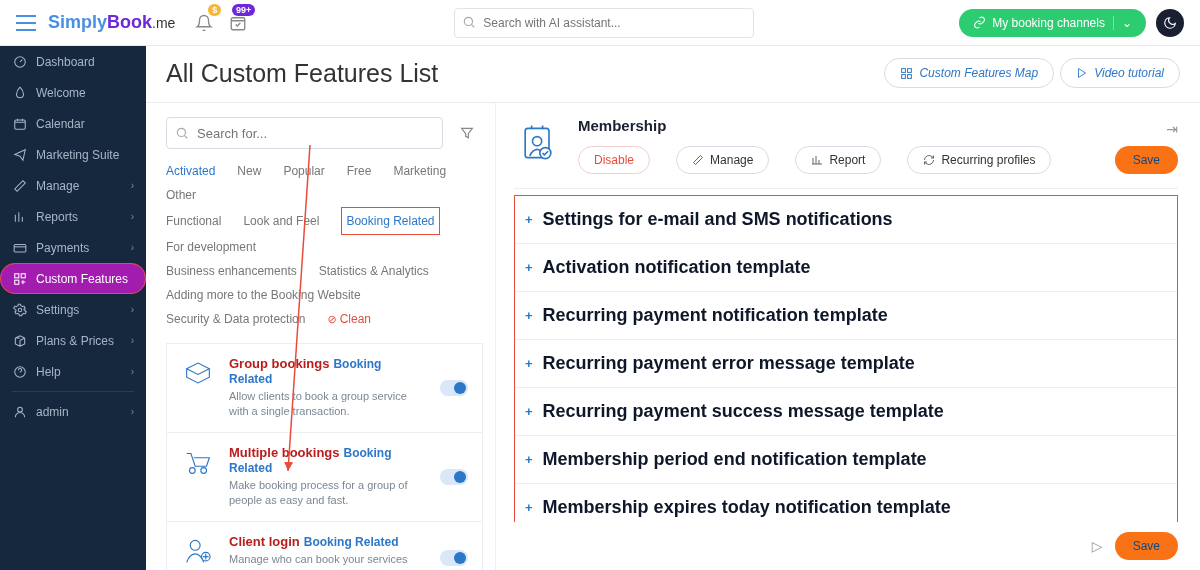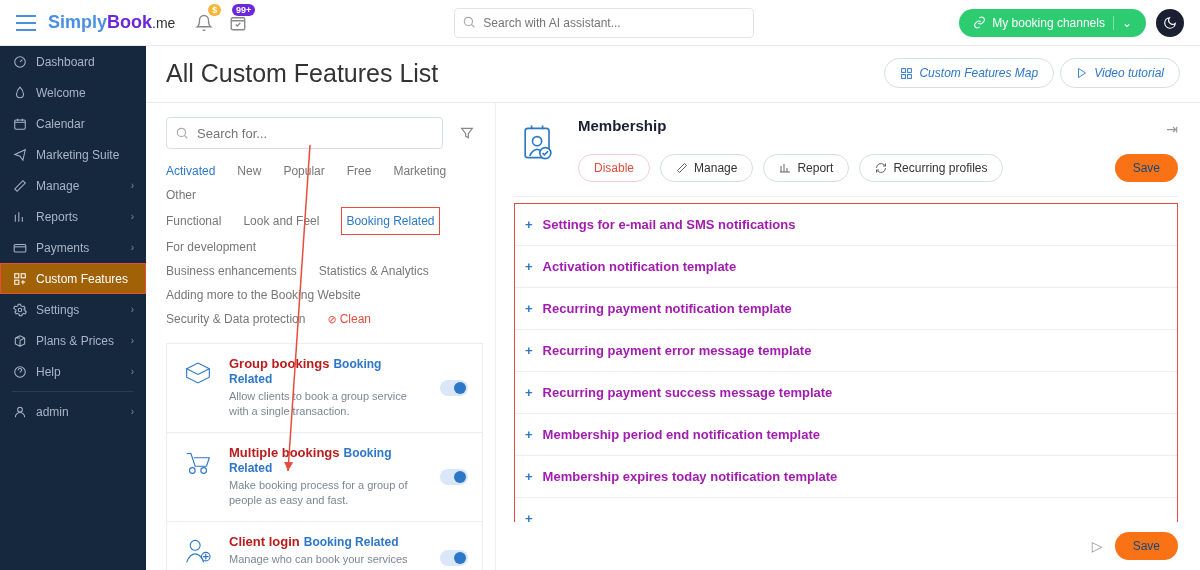--- a/index.html
+++ b/index.html
@@ -23,21 +23,21 @@
     .search-wrap .sicon { position: absolute; left: 8px; top: 7px; width: 14px; height: 14px; }
     .top-right { display: flex; align-items: center; gap: 10px; }
     .channels-btn { background: #2ecc71; color: #fff; border-radius: 16px; padding: 7px 14px; font-size: 12px; display: flex; align-items: center; gap: 6px; cursor: pointer; }
     .channels-btn .chev { margin-left: 2px; }
     .theme-btn { width: 28px; height: 28px; border-radius: 50%; background: #1a1f31; display: flex; align-items: center; justify-content: center; cursor: pointer; }
     
     
     .layout { display: flex; height: calc(570px - 46px); }
     .sidebar { width: 146px; background: #15283e; color: #a8b5c6; display: flex; flex-direction: column; font-size: 12px; }
     .side-item { display: flex; align-items: center; gap: 9px; padding: 8px 12px; cursor: pointer; position: relative; }
-    .side-item.active { background: #a16207; color: #fff; }
+    .side-item.active { background: #a21caf; color: #fff; border-radius: 15px; }
     .side-item.boxed { outline: 1.5px solid #e74c3c; outline-offset: -1px; }
     .side-item .chev-r { margin-left: auto; font-size: 10px; opacity: .7; }
     .side-icon { width: 15px; height: 15px; display: inline-flex; align-items: center; justify-content: center; }
     .side-divider { height: 1px; background: #2a3d52; margin: 4px 12px; }
     
     
     .main { flex: 1; overflow: hidden; }
     .main-header { padding: 12px 20px 14px; border-bottom: 1px solid #e8ecef; display: flex; align-items: center; }
     .main-title { font-size: 25px; font-weight: 400; color: #333; }
     .header-actions { margin-left: auto; display: flex; gap: 6px; font-style: italic; }
@@ -72,33 +72,33 @@
     .fc-actions.mid { align-self: center; }
     .toggle { width: 28px; height: 16px; background: #d9e7f9; border-radius: 10px; position: relative; cursor: pointer; }
     .toggle .knob { width: 12px; height: 12px; background: #2d77c9; border-radius: 50%; position: absolute; top: 2px; right: 2px; }
     
     
     .detail-pane { flex: 1; padding: 14px 22px 10px 18px; position: relative; overflow: hidden; display: flex; flex-direction: column; }
     .det-header { display: flex; gap: 16px; padding-bottom: 14px; border-bottom: 1px solid #ebeff3; }
     .det-icon { width: 48px; height: 48px; display:flex; align-items:center; justify-content:center; margin-top:2px; }
     .det-body { flex: 1; }
     .det-title { font-size: 15px; font-weight: 700; color: #1a1f31; }
-    .det-actions { display: flex; gap: 10px; margin-top: 20px; }
+    .det-actions { display: flex; gap: 26px; margin-top: 12px; }
     .chip { border: 1px solid #d6dde4; border-radius: 18px; padding: 6px 15px; font-size: 12px; display: flex; align-items: center; gap: 6px; cursor: pointer; background: #fff; color: #333; }
     .chip.danger { color: #e74c3c; border-color: #f2cfcf; }
     .chip.primary { background: #f97316; color: #0e4a81; border: none; padding: 7px 18px; }
     .save-right { margin-left: auto; }
     .expand-icon { position: absolute; top: 18px; right: 22px; cursor: pointer; color: #999; font-size: 14px; }
     
     .det-list { margin-top: 6px; flex: 1; overflow-y: auto; border: 1.5px solid #e74c3c; border-bottom: none; }
     .det-list::-webkit-scrollbar { width: 6px; } .det-list::-webkit-scrollbar-thumb { background: #d0d5db; border-radius: 3px; }
     .det-row { display: flex; align-items: center; gap: 10px; padding: 13px 10px; border-bottom: 1px solid #ebeff3; cursor: pointer; }
     .det-row:last-child { border-bottom: none; }
     .plus { color: #2d77c9; font-size: 13px; font-weight: 700; }
-    .det-label { font-size: 13px; font-weight: 700; color: #a21caf; }
+    .det-label { font-size: 18px; font-weight: 700; color: #0f172a; }
     
     .det-footer { display: flex; justify-content: flex-end; align-items: center; gap: 12px; padding-top: 10px; }
     .nav-arrow { color: #999; font-size: 14px; cursor: pointer; }
     
     
     .red-arrow { position: absolute; pointer-events: none; }
     
     svg { display: block; }
   </style>
 </head>

